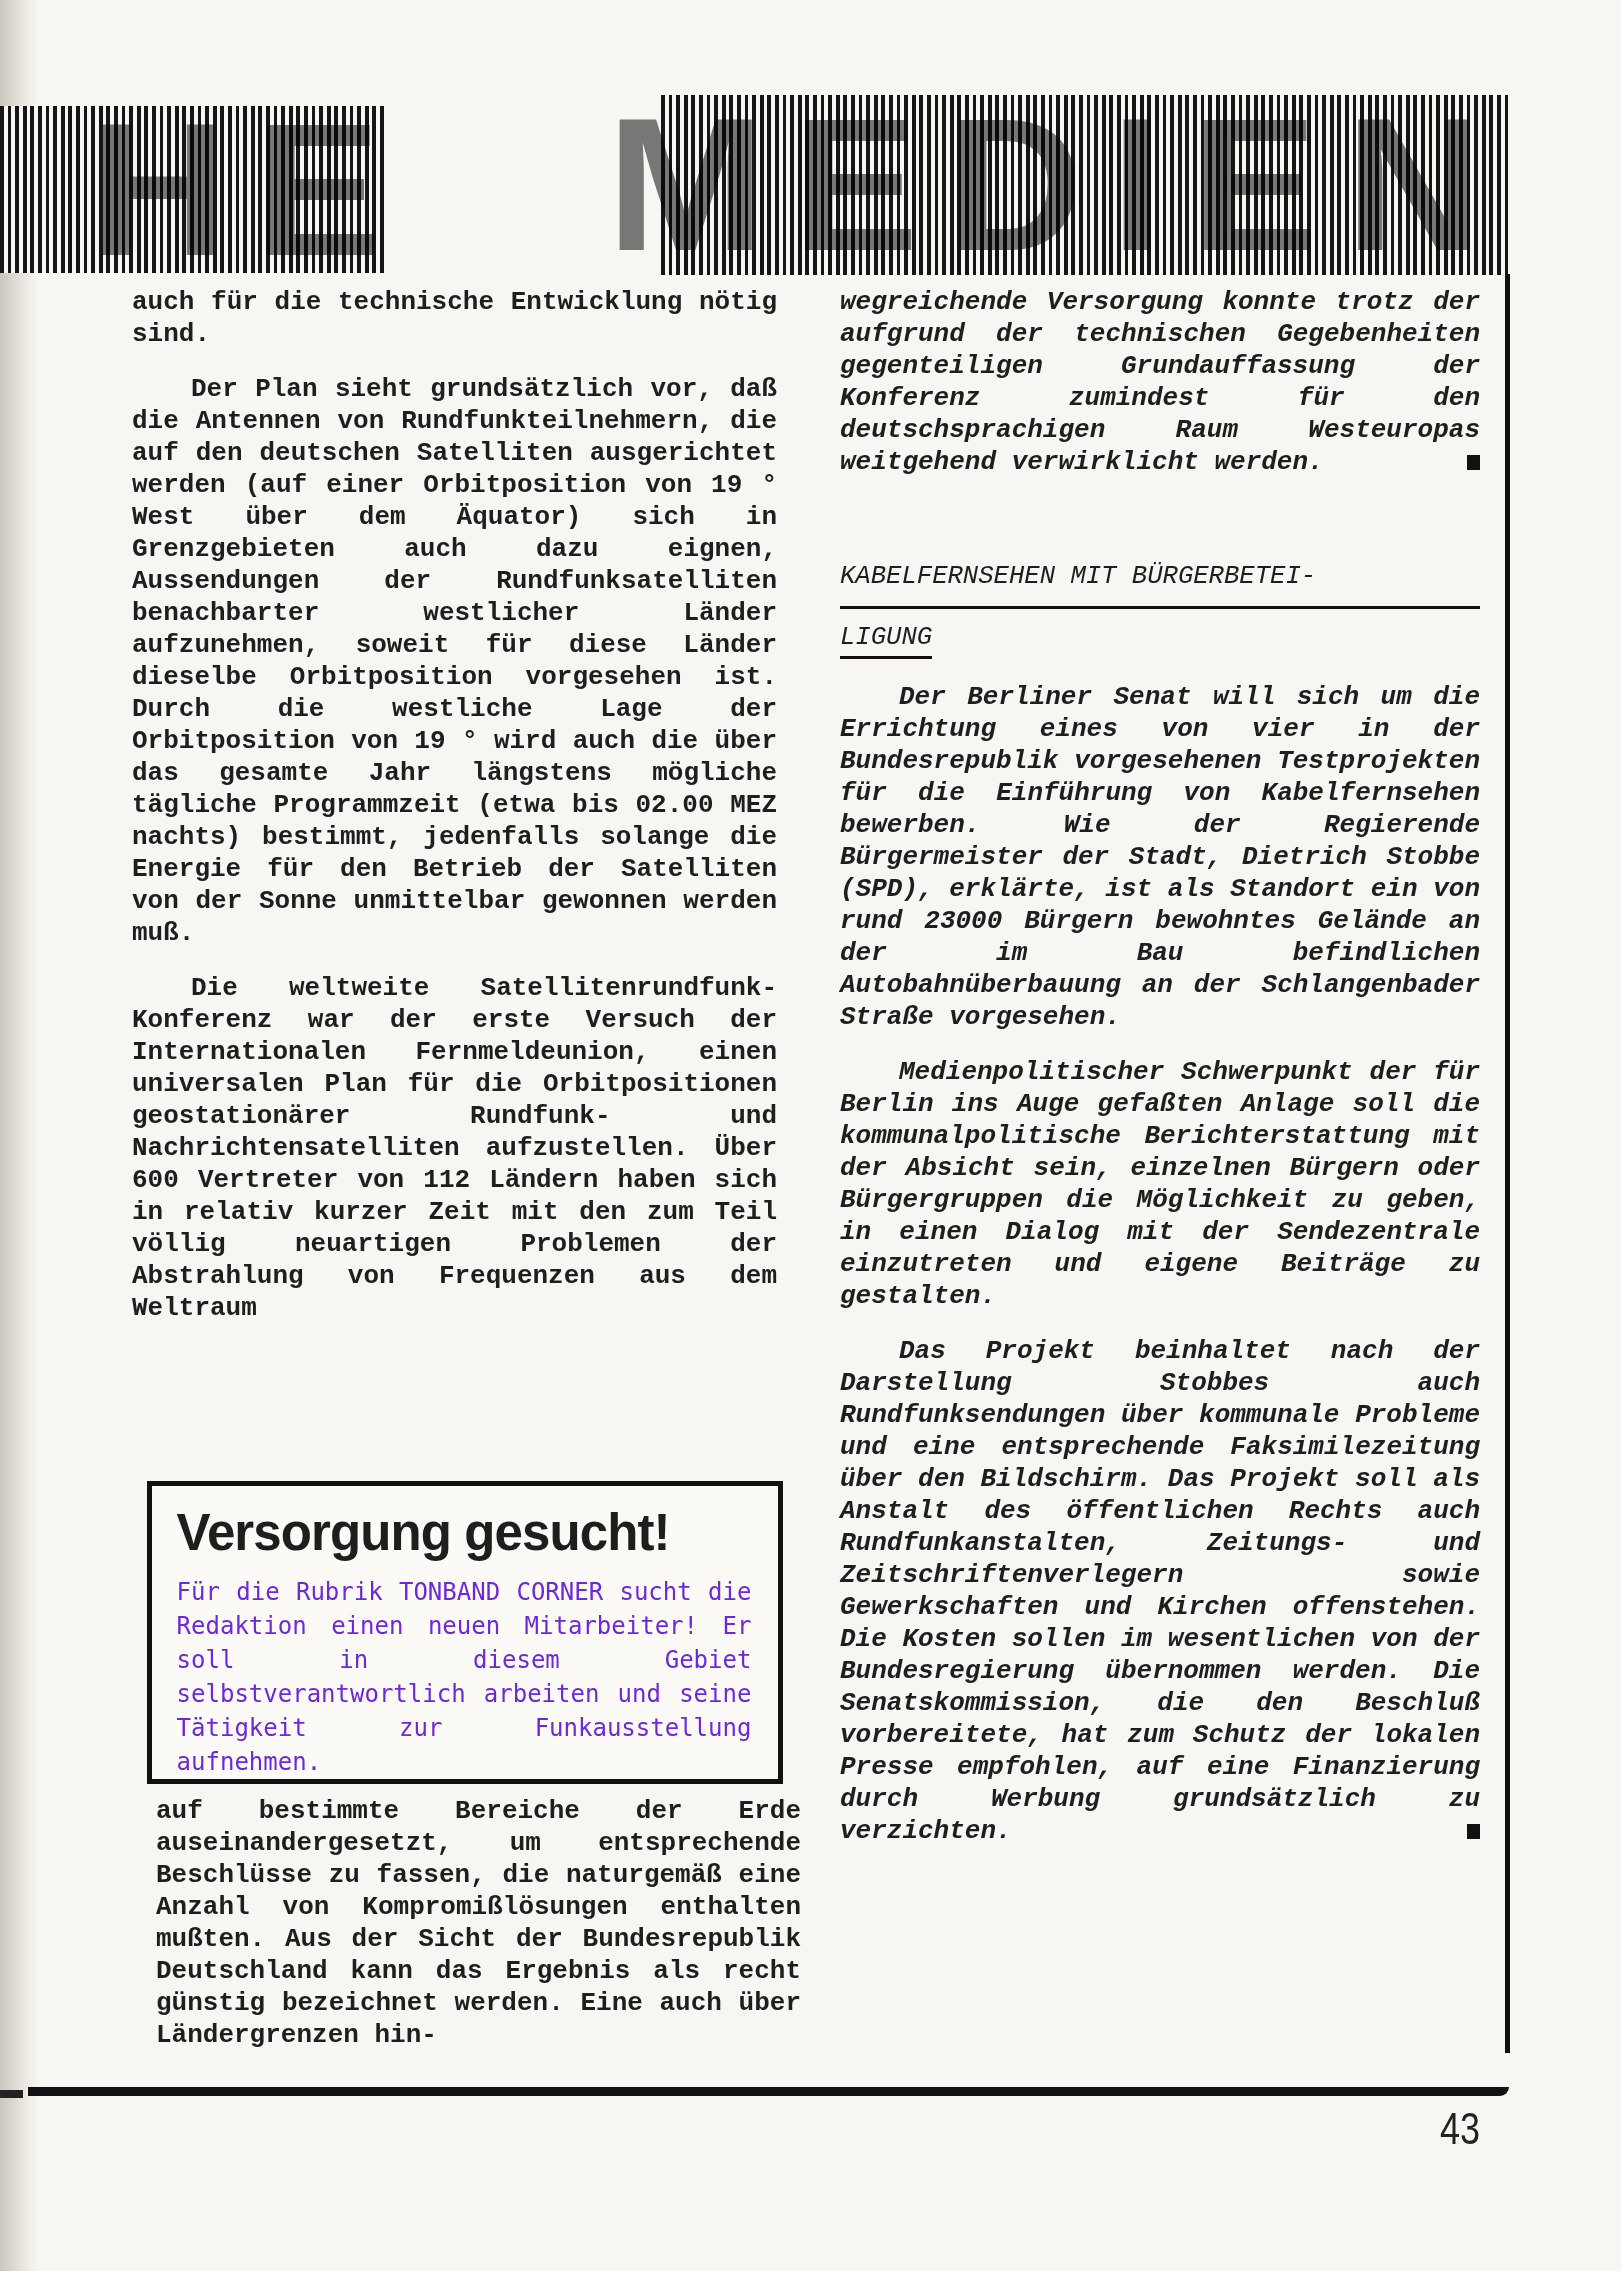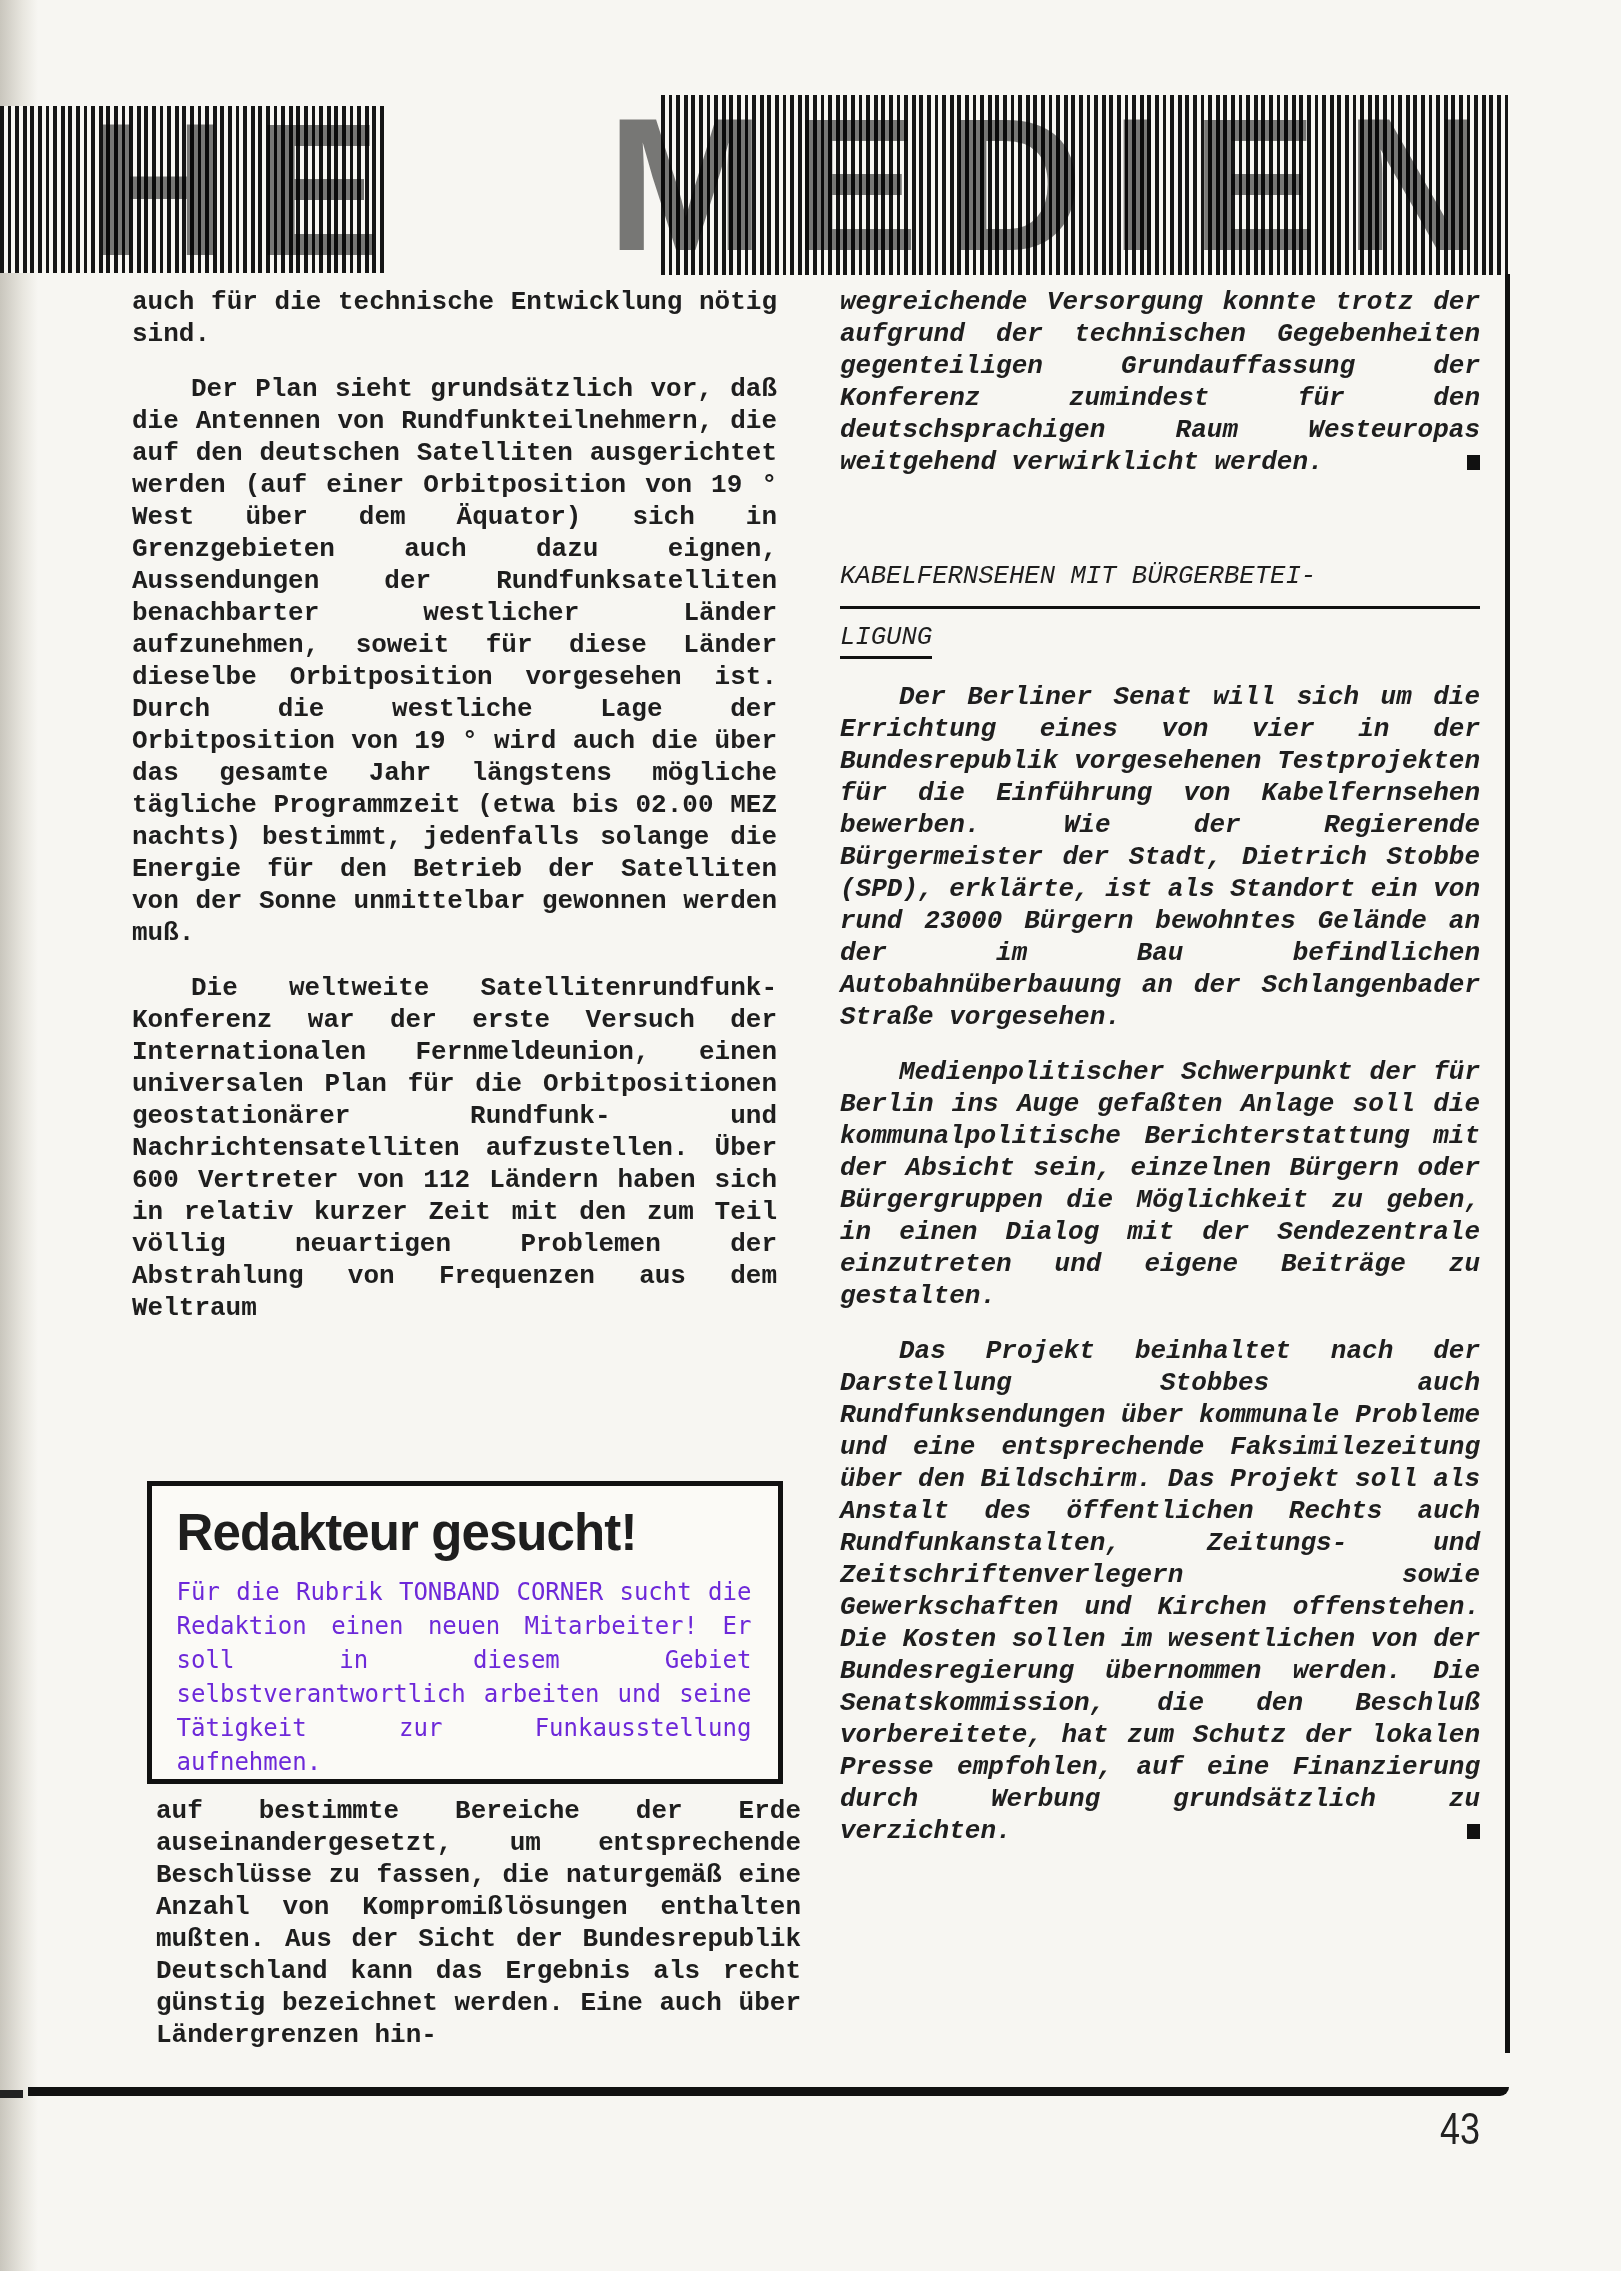--- a/index.html
+++ b/index.html
@@ -112,21 +112,21 @@
 <div class="frame-bottom"></div>
 <div class="frame-stub"></div>
 
 <div class="col col-left">
   <p class="first">auch für die technische Entwicklung nötig sind.</p>
   <p class="indent">Der Plan sieht grundsätzlich vor, daß die Antennen von Rundfunkteilnehmern, die auf den deutschen Satelliten ausgerichtet werden (auf einer Orbitposition von 19 ° West über dem Äquator) sich in Grenzgebieten auch dazu eignen, Aussendungen der Rundfunksatelliten benachbarter westlicher Länder aufzunehmen, soweit für diese Länder dieselbe Orbitposition vorgesehen ist. Durch die westliche Lage der Orbitposition von 19 ° wird auch die über das gesamte Jahr längstens mögliche tägliche Programmzeit (etwa bis 02.00 MEZ nachts) bestimmt, jedenfalls solange die Energie für den Betrieb der Satelliten von der Sonne unmittelbar gewonnen werden muß.</p>
   <p class="indent">Die weltweite Satellitenrundfunk-Konferenz war der erste Versuch der Internationalen Fernmeldeunion, einen universalen Plan für die Orbitpositionen geostationärer Rundfunk- und Nachrichtensatelliten aufzustellen. Über 600 Vertreter von 112 Ländern haben sich in relativ kurzer Zeit mit den zum Teil völlig neuartigen Problemen der Abstrahlung von Frequenzen aus dem Weltraum</p>
 </div>
 
 <div class="ad-box">
-  <div class="ad-title">Redakteur gesucht!</div>
+  <div class="ad-title">Versorgung gesucht!</div>
   <div class="ad-body">Für die Rubrik TONBAND CORNER sucht die Redaktion einen neuen Mitarbeiter! Er soll in diesem Gebiet selbstverantwortlich arbeiten und seine Tätigkeit zur Funkausstellung aufnehmen.</div>
 </div>
 
 <div class="col col-left-bottom">
   <p class="cont">auf bestimmte Bereiche der Erde auseinandergesetzt, um entsprechende Beschlüsse zu fassen, die naturgemäß eine Anzahl von Kompromißlösungen enthalten mußten. Aus der Sicht der Bundesrepublik Deutschland kann das Ergebnis als recht günstig bezeichnet werden. Eine auch über Ländergrenzen hin-</p>
 </div>
 
 <div class="col col-right">
   <p class="first">
     <span>wegreichende Versorgung konnte trotz der aufgrund der technischen Gegebenheiten gegenteiligen Grundauffassung der Konferenz zumindest für den deutschsprachigen Raum Westeuropas weitgehend verwirklicht werden.</span>

